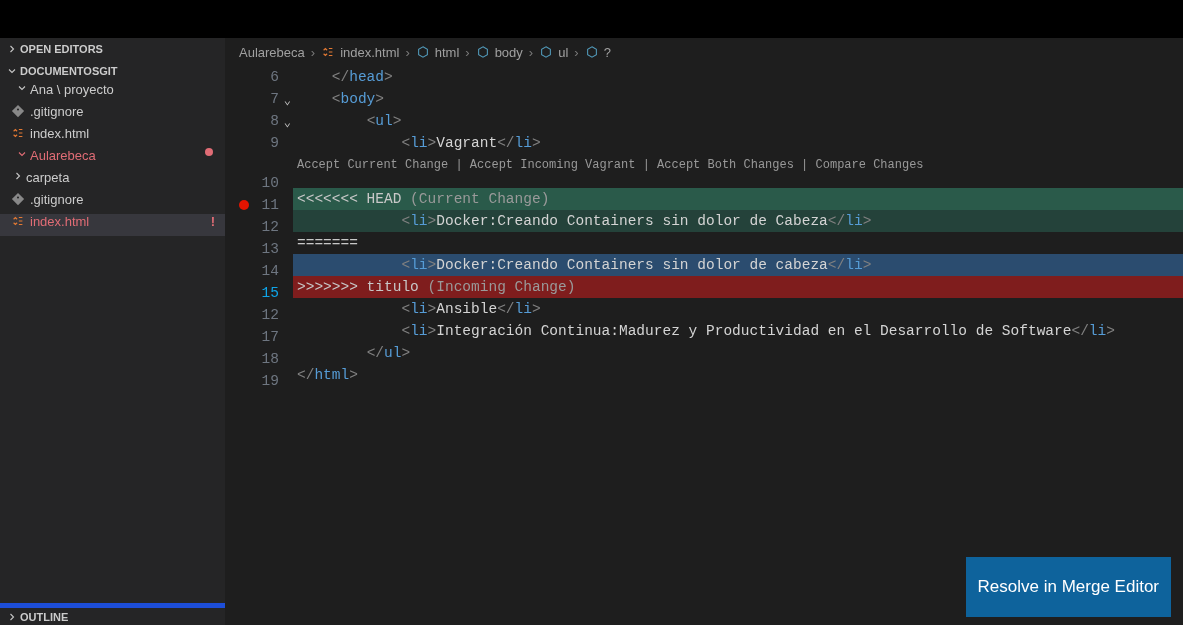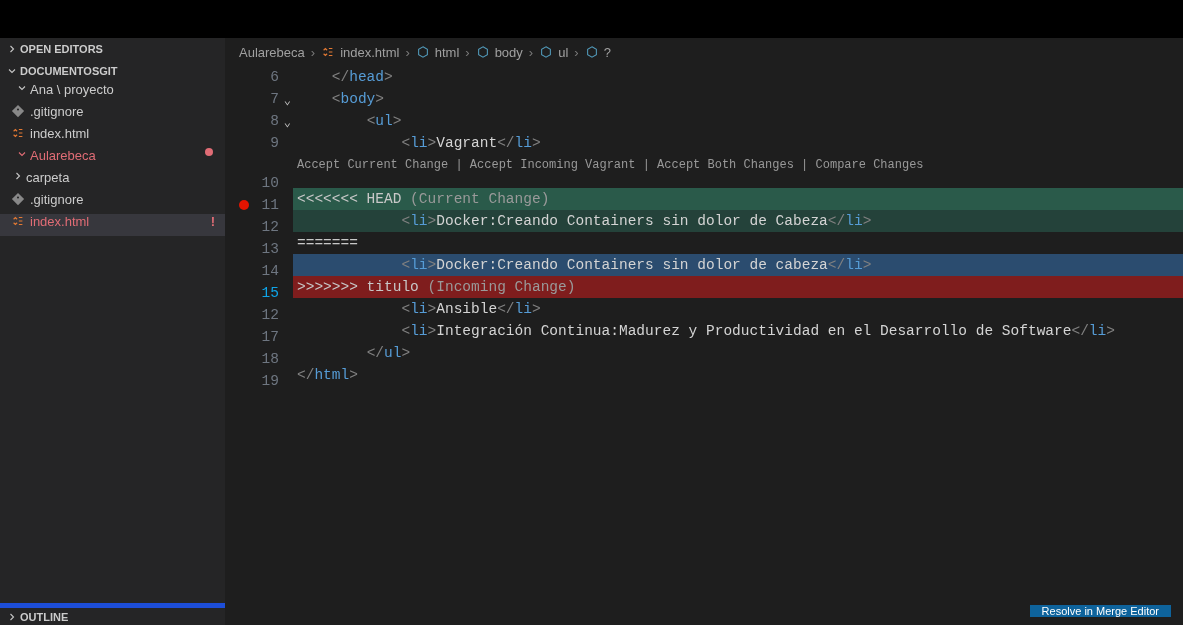--- a/index.html
+++ b/index.html
@@ -79,22 +79,22 @@
 .t-mrk { color: #c8c8c8; }
 .t-dim { color: #9a9a9a; }
 .codelens { height: 18px; font-size: 12px; color: #999999; padding-left: 4px; }
 .codelens span { cursor: pointer; }
 .resolve-btn {
   position: absolute;
   right: 12px; bottom: 8px;
   background: #0e639c;
   color: #ffffff;
   border: none;
-  padding: 0 12px;
-  font-size: 11px;
+  padding: 20px 12px;
+  font-size: 17px;
   font-family: inherit;
   cursor: pointer;
 }
 .chev-svg { width: 12px; height: 12px; }
 .fi-html { color: #e37933; }
 .fi-git  { color: #cccccc; }
 </style>
 </head>
 <body>
 

